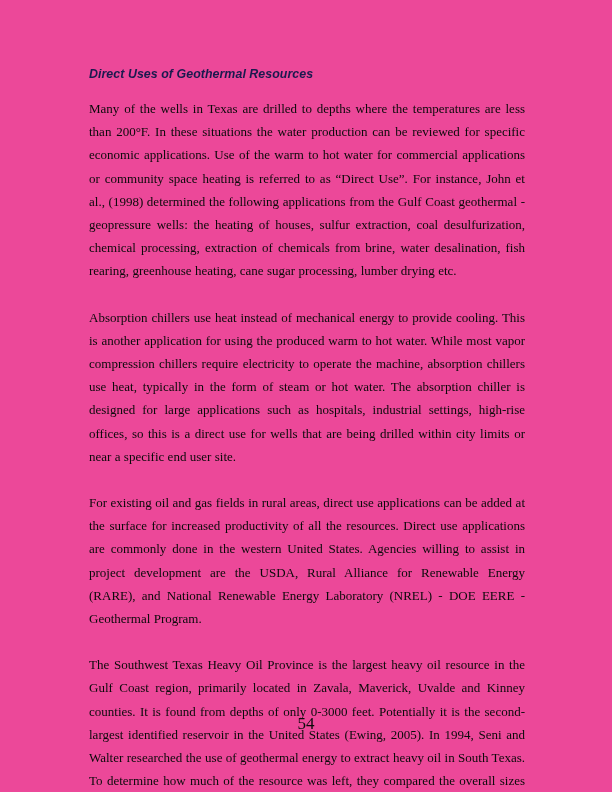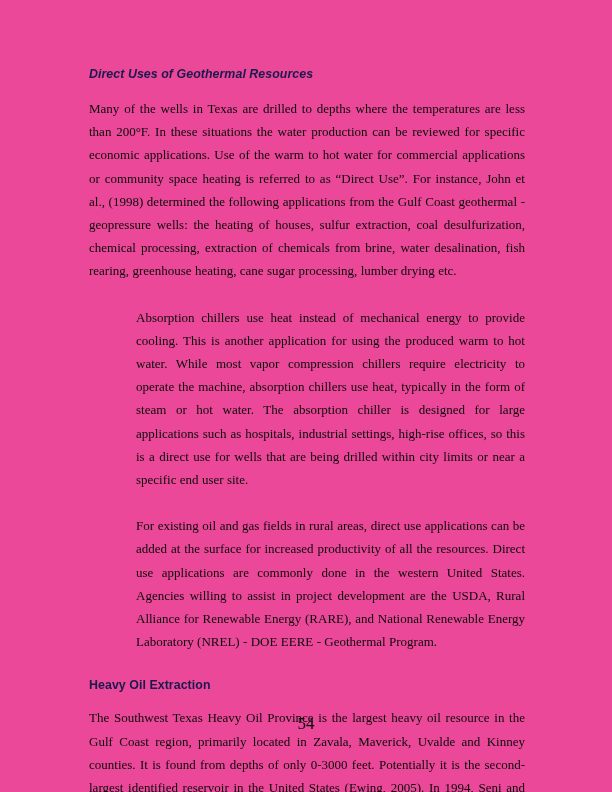--- a/index.html
+++ b/index.html
@@ -52,21 +52,20 @@
     line-height: 23.2px;
     text-align: justify;
     text-justify: inter-word;
     margin: 0 0 0 0;
     padding: 0;
     color: #0a0a0a;
     word-spacing: 0.1px;
   }
   p.body-text + p.body-text {
     margin-top: 23px;
-    margin-left: 47px;
   }
   .page-number {
     position: absolute;
     left: 0;
     right: 0;
     top: 716px;
     text-align: center;
     font-family: "Liberation Serif", "DejaVu Serif", serif;
     font-size: 17px;
     line-height: 16px;
@@ -80,20 +79,19 @@
   <div class="content">
 
     <h2 class="section-heading italic heading-direct-uses">Direct Uses of Geothermal Resources</h2>
 
     <p class="body-text">Many of the wells in Texas are drilled to depths where the temperatures are less than 200°F.  In these situations the water production can be reviewed for specific economic applications. Use of the warm to hot water for commercial applications or community space heating is referred to as “Direct Use”.  For instance, John et al., (1998) determined the following applications from the Gulf Coast geothermal - geopressure wells:   the heating of houses, sulfur extraction, coal desulfurization, chemical processing, extraction of chemicals from brine, water desalination, fish rearing, greenhouse heating, cane sugar processing, lumber drying etc.</p>
 
     <p class="body-text">Absorption chillers use heat instead of mechanical energy to provide cooling.  This is another application for using the produced warm to hot water.  While most vapor compression chillers require electricity to operate the machine, absorption chillers use heat, typically in the form of steam or hot water. The absorption chiller is designed for large applications such as hospitals, industrial settings, high-rise offices, so this is a direct use for wells that are being drilled within city limits or near a specific end user site.</p>
 
     <p class="body-text">For existing oil and gas fields in rural areas, direct use applications can be added at the surface for increased productivity of all the resources.  Direct use applications are commonly done in the western United States.  Agencies willing to assist in project development are the USDA, Rural Alliance for Renewable Energy (RARE), and National Renewable Energy Laboratory (NREL) - DOE EERE - Geothermal Program.</p>
 
-    <h2 class="section-heading heading-heavy-oil">Heavy Oil Extraction</h2>
 
     <p class="body-text"><span>The Southwest Texas Heavy Oil Province is the largest heavy oil resource in the Gulf Coast region, primarily located in Zavala, Maverick, Uvalde and Kinney counties.  It is found from depths of only 0-3000 feet.  Potentially it is the second-largest identified reservoir in the United States (Ewing, 2005).  In 1994, Seni and Walter researched the use of geothermal energy to extract heavy oil in South Texas.  To determine how much of the resource was left, they compared the overall sizes and extraction rates of different reservoirs.  Thus “medium- and heavy oil reservoirs constitute 10 % of the large oil reservoirs in Texas, their cumulative production represents only 8.4 % of the production from the large oil reservoirs.  The 1.6 % difference is a result of the lower average productivity and is equivalent to a difference of 629 MMbbls (1.0 x 10</span></p>
 
   </div>
 
   <div class="page-number">54</div>
 </div>
 
 </body></html>

